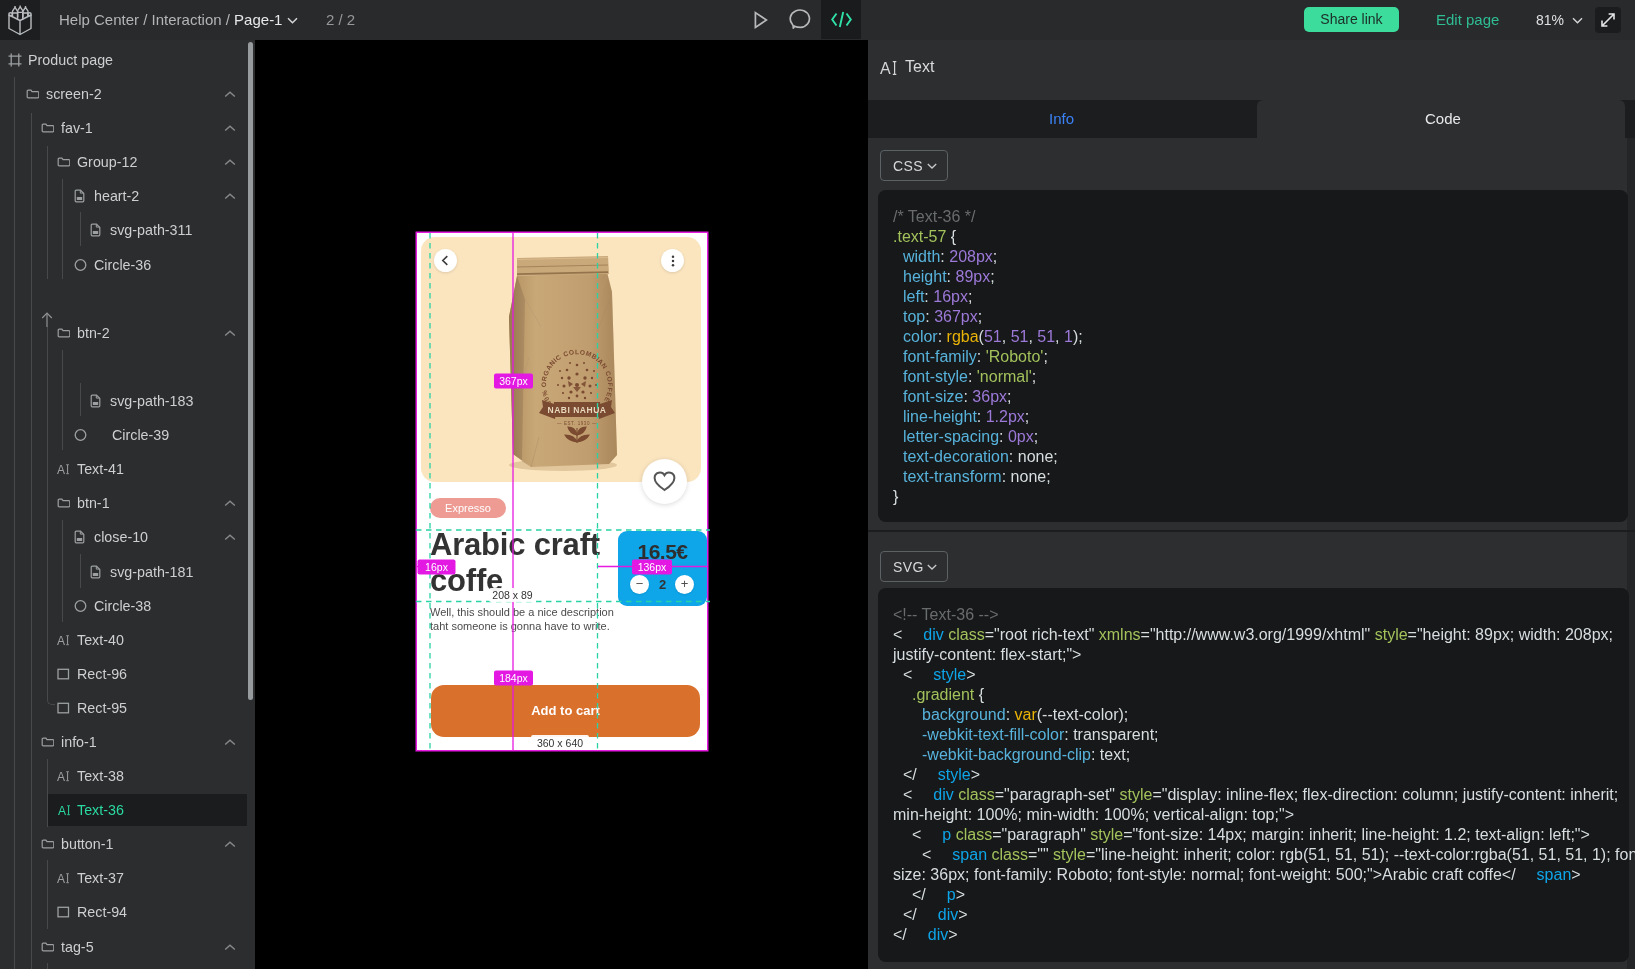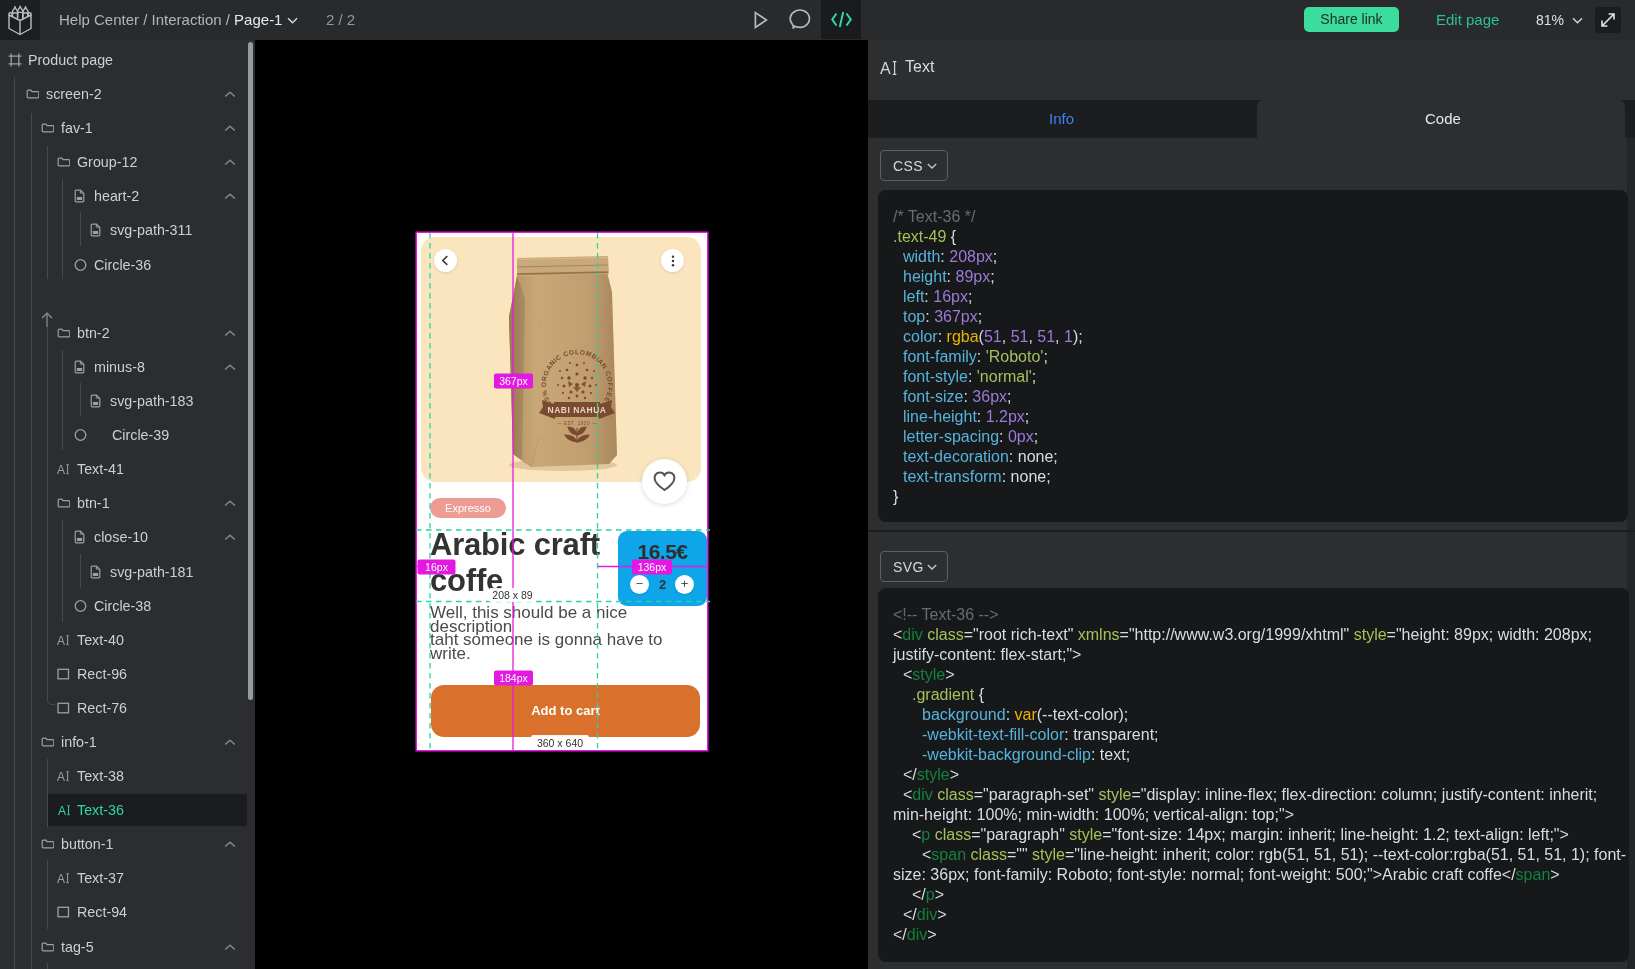--- a/index.html
+++ b/index.html
@@ -35,21 +35,21 @@
   .cbtn { position:absolute; background:#fff; border-radius:50%; box-shadow:0 1px 3px rgba(0,0,0,.12); }
   #backbtn { left:17px; top:16px; width:23px; height:23px; }
   #menubtn { left:244px; top:16px; width:23px; height:23px; }
   #heartbtn { left:225px; top:226px; width:45px; height:45px; box-shadow:0 1px 5px rgba(0,0,0,.15); }
   #pill { position:absolute; left:13px; top:265px; width:76px; height:20px; background:#ee9b93; border-radius:10px; color:#fff; font-size:11px; text-align:center; line-height:20px; }
   #title { position:absolute; left:13px; top:294px; width:176px; font-size:31px; line-height:35.5px; color:#333; font-weight:bold; letter-spacing:-.2px; }
   #qtycard { position:absolute; left:201px; top:298px; width:89px; height:75px; background:#0ea5e9; border-radius:9px; }
   #price { position:absolute; left:0; top:9px; width:89px; text-align:center; font-size:21px; font-weight:bold; color:#2e2e2e; letter-spacing:-.5px; }
   .stepbtn { position:absolute; top:44px; width:19px; height:19px; background:#fff; border-radius:50%; box-shadow:0 1px 2px rgba(0,0,0,.1); color:#4e4e4e; text-align:center; line-height:17px; font-size:13px; }
   #qty2 { position:absolute; left:0; top:44px; width:89px; text-align:center; line-height:19px; font-size:13px; font-weight:bold; color:#333; }
-  #descr { position:absolute; left:13px; top:373px; width:260px; font-size:17px; line-height:13.6px; color:#4b4b4b; }
+  #descr { position:absolute; left:13px; top:373px; width:260px; font-size:11px; line-height:13.6px; color:#4b4b4b; }
   #cartbtn { position:absolute; left:14px; top:452px; width:269px; height:52px; background:#d9702c; border-radius:13px; color:#fff; font-size:13px; font-weight:bold; text-align:center; line-height:52px; }
 
   #panel { position:absolute; left:868px; top:40px; width:767px; height:929px; background:#2c2e30; }
   #phead { position:absolute; left:0; top:0; width:767px; height:60px; }
   #phead .plabel { position:absolute; left:37px; top:18px; font-size:16px; color:#dadbdc; }
   #ptabs { position:absolute; left:0; top:60px; width:767px; height:38px; background:#1b1d1e; }
   #tab-code { position:absolute; left:389px; top:0; width:368px; height:38px; background:#2c2e30; border-radius:6px 6px 0 0; }
   .tabtxt { position:absolute; top:0; height:38px; line-height:38px; font-size:15px; }
   #pgutter { position:absolute; left:759px; top:60px; width:8px; height:869px; background:#232526; }
   .dd { position:absolute; width:68px; height:31px; border:1px solid #5c6164; border-radius:4px; color:#d6d8d9; font-size:14px; letter-spacing:.4px; }
@@ -59,21 +59,21 @@
   #svgdd { left:12px; top:511px; }
   #cssblock { position:absolute; left:10px; top:150px; width:750px; height:332px; background:#161819; border-radius:8px; }
   #svgblock { position:absolute; left:10px; top:548px; width:751px; height:374px; background:#161819; border-radius:8px; }
   #pdivider { position:absolute; left:0; top:490px; width:767px; height:2px; background:#1b1d1e; }
   .code { position:absolute; left:15px; top:17px; font-size:16px; line-height:20px; color:#d8dde0; white-space:pre; }
   .cm { color:#696c6e; } 
   .sel2 { color:#a3c25c; } 
   .pr { color:#58b3dc; } 
   .nu { color:#9d79d8; } 
   .fn { color:#eab308; } 
-  .tg { color:#15803d; } 
+  .tg { color:#0ea5e9;margin-left:21px; } 
   .in1 { padding-left:10px; } .in2 { padding-left:19px; } .in3 { padding-left:29px; }
 </style>
 </head>
 <body>
 <div id="topbar">
   <div id="logo-tile">
       <svg style="position:absolute;left:6px;top:4px" width="28" height="32" viewBox="0 0 28 32">
 <g stroke="#b9bcbe" stroke-width="1.4" fill="none" stroke-linejoin="round">
 <path d="M3 11 L14 16.5 L25 11 M14 16.5 V30.5"></path>
 <path d="M3 11 V24.5 L14 30.5 L25 24.5 V11"></path>
@@ -205,33 +205,20 @@
       <span class="ticw" style="left:57px">
         <svg class="tic" width="13" height="11" viewBox="0 0 13 11">
           <path d="M1.2 2.6 a1 1 0 0 1 1-1 h2.7 l1.1 1.5 h5.8 a1 1 0 0 1 1 1 v4.3 a1 1 0 0 1 -1 1 H2.2 a1 1 0 0 1 -1-1 z" stroke="#9da0a2" stroke-width="1.2" fill="none"></path>
         </svg>
       </span>
       <span class="tlabel" style="left:77px">btn-2</span>
       <svg class="chev" width="12" height="7" viewBox="0 0 12 7">
         <path d="M1.2 5.6 L6 1.2 L10.8 5.6" stroke="#87898b" stroke-width="1.4" fill="none"></path>
       </svg>
     </div>
-<div class="trow" style="top:311px">
-      <span class="ticw" style="left:74px">
-        <svg class="tic" width="11" height="14" viewBox="0 0 11 14">
-          <path d="M1.2 2.2 a1 1 0 0 1 1-1 h4.3 l3.3 3.2 v7.4 a1 1 0 0 1 -1 1 H2.2 a1 1 0 0 1 -1-1 z" stroke="#9da0a2" stroke-width="1.2" fill="none"></path>
-          <path d="M6.3 1.4 v2.7 h3.3" stroke="#9da0a2" stroke-width="1" fill="none"></path>
-          <rect x="2.8" y="8" width="5.4" height="3" rx="0.5" fill="#9da0a2"></rect>
-        </svg>
-      </span>
-      <span class="tlabel" style="left:94px">minus-8</span>
-      <svg class="chev" width="12" height="7" viewBox="0 0 12 7">
-        <path d="M1.2 5.6 L6 1.2 L10.8 5.6" stroke="#87898b" stroke-width="1.4" fill="none"></path>
-      </svg>
-    </div>
 <div class="trow" style="top:345px">
       <span class="ticw" style="left:90px">
         <svg class="tic" width="11" height="14" viewBox="0 0 11 14">
           <path d="M1.2 2.2 a1 1 0 0 1 1-1 h4.3 l3.3 3.2 v7.4 a1 1 0 0 1 -1 1 H2.2 a1 1 0 0 1 -1-1 z" stroke="#9da0a2" stroke-width="1.2" fill="none"></path>
           <path d="M6.3 1.4 v2.7 h3.3" stroke="#9da0a2" stroke-width="1" fill="none"></path>
           <rect x="2.8" y="8" width="5.4" height="3" rx="0.5" fill="#9da0a2"></rect>
         </svg>
       </span>
       <span class="tlabel" style="left:110px">svg-path-183</span>
     </div>
@@ -310,21 +297,21 @@
         </svg>
       </span>
       <span class="tlabel" style="left:77px">Rect-96</span>
     </div>
 <div class="trow" style="top:652px">
       <span class="ticw" style="left:57px">
         <svg class="tic" width="13" height="13" viewBox="0 0 13 13">
           <rect x="1" y="1.8" width="10.5" height="9.5" stroke="#9da0a2" stroke-width="1.3" fill="none"></rect>
         </svg>
       </span>
-      <span class="tlabel" style="left:77px">Rect-76</span>
+      <span class="tlabel" style="left:77px">Rect-95</span>
     </div>
 <div class="trow" style="top:686px">
       <span class="ticw" style="left:41px">
         <svg class="tic" width="13" height="11" viewBox="0 0 13 11">
           <path d="M1.2 2.6 a1 1 0 0 1 1-1 h2.7 l1.1 1.5 h5.8 a1 1 0 0 1 1 1 v4.3 a1 1 0 0 1 -1 1 H2.2 a1 1 0 0 1 -1-1 z" stroke="#9da0a2" stroke-width="1.2" fill="none"></path>
         </svg>
       </span>
       <span class="tlabel" style="left:61px">info-1</span>
       <svg class="chev" width="12" height="7" viewBox="0 0 12 7">
         <path d="M1.2 5.6 L6 1.2 L10.8 5.6" stroke="#87898b" stroke-width="1.4" fill="none"></path>
@@ -543,21 +530,21 @@
     <span class="tabtxt" style="left:557px;color:#e8e9ea">Code</span>
   </div>
   <div class="dd" id="cssdd">
       <span>CSS</span>
       <svg width="10" height="6" viewBox="0 0 10 6">
         <path d="M.8 1 L5 5 L9.2 1" stroke="#c7c9ca" stroke-width="1.3" fill="none"></path>
       </svg>
     </div>
   <div id="cssblock">
 <div class="code"><span class="cm">/* Text-36 */</span>
-<span class="sel2">.text-49</span> {
+<span class="sel2">.text-57</span> {
 <span class="in1"></span><span class="pr">width</span>: <span class="nu">208px</span>;
 <span class="in1"></span><span class="pr">height</span>: <span class="nu">89px</span>;
 <span class="in1"></span><span class="pr">left</span>: <span class="nu">16px</span>;
 <span class="in1"></span><span class="pr">top</span>: <span class="nu">367px</span>;
 <span class="in1"></span><span class="pr">color</span>: <span class="fn">rgba</span>(<span class="nu">51</span>, <span class="nu">51</span>, <span class="nu">51</span>, <span class="nu">1</span>);
 <span class="in1"></span><span class="pr">font-family</span>: <span class="sel2">'Roboto'</span>;
 <span class="in1"></span><span class="pr">font-style</span>: <span class="sel2">'normal'</span>;
 <span class="in1"></span><span class="pr">font-size</span>: <span class="nu">36px</span>;
 <span class="in1"></span><span class="pr">line-height</span>: <span class="nu">1.2px</span>;
 <span class="in1"></span><span class="pr">letter-spacing</span>: <span class="nu">0px</span>;

